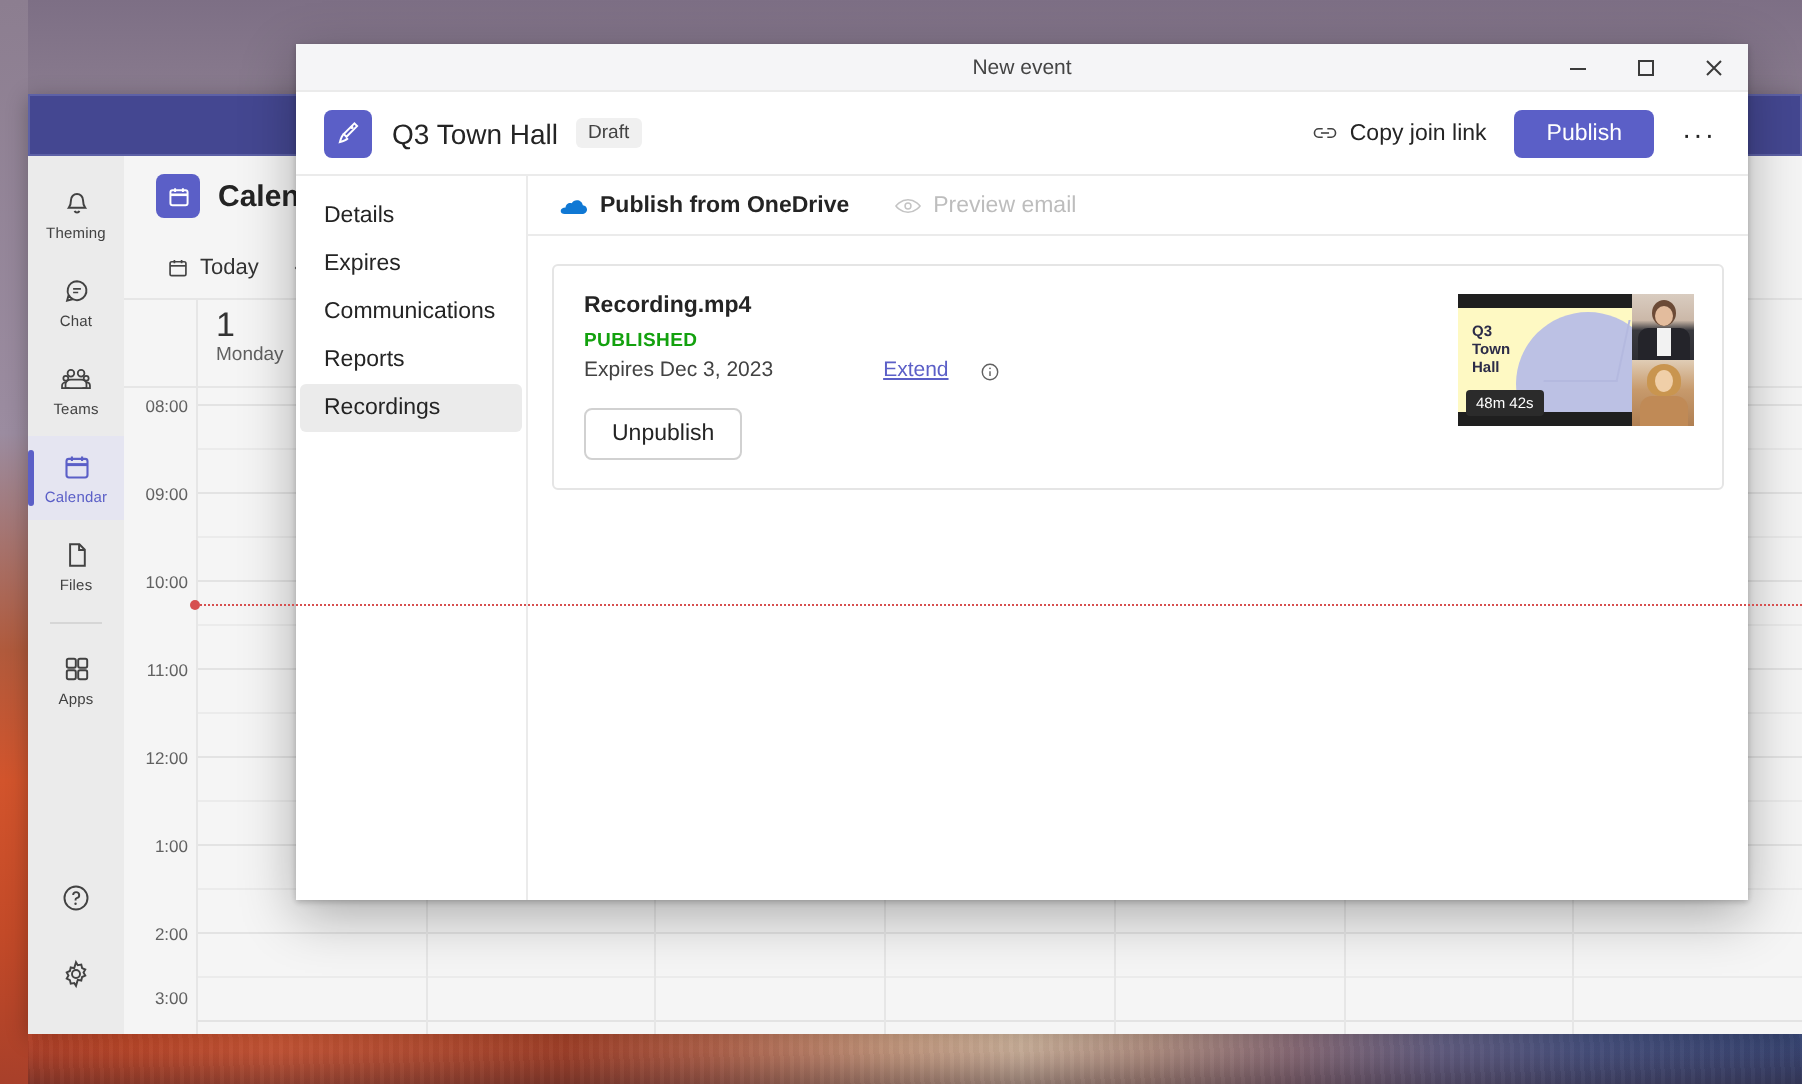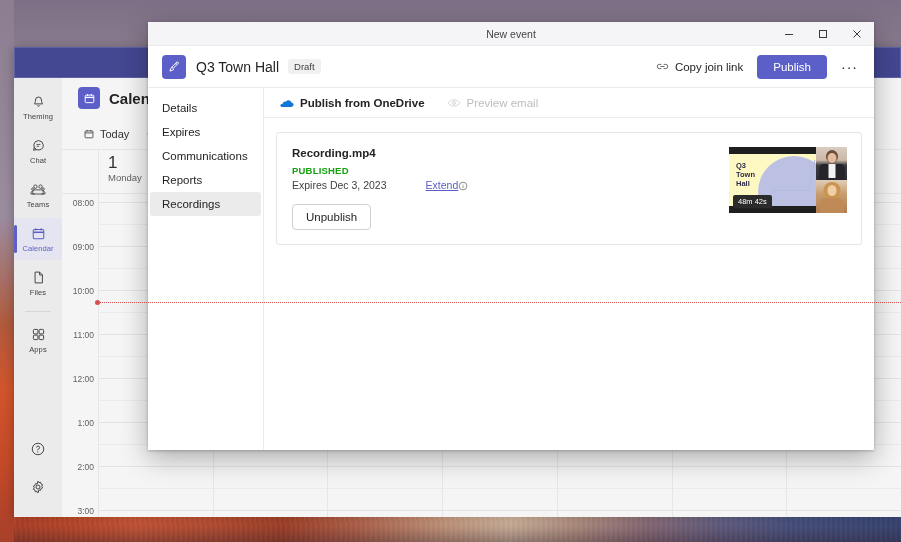--- a/index.html
+++ b/index.html
@@ -331,21 +331,21 @@
   #rec-filename { font-size: 11.5px; font-weight: bold; color: #242424; }
   #rec-status {
     margin-top: 6px;
     font-size: 9.5px; font-weight: bold;
     color: #13a10e;
     letter-spacing: .2px;
   }
   #rec-expiry {
     margin-top: 3px;
     font-size: 10.5px; color: #424242;
-    display: flex; align-items: flex-end; gap: 0;
+    display: flex; align-items: flex-end; gap: 16px;
   }
   #rec-extend { color: #5b5fc7; text-decoration: underline; padding-left: 39px; }
   #unpublish-button {
     margin-top: 13px;
     background: #ffffff;
     border: 1px solid #d1d1d1;
     border-radius: 4px;
     font-size: 11.5px;
     color: #242424;
     padding: 6px 13px;
@@ -588,21 +588,21 @@
 
       <div id="cal-grid">
         <div id="time-gutter">
             <div class="time-label" style="top: 8px;">08:00</div>
             <div class="time-label" style="top: 52px;">09:00</div>
             <div class="time-label" style="top: 96px;">10:00</div>
             <div class="time-label" style="top: 140px;">11:00</div>
             <div class="time-label" style="top: 184px;">12:00</div>
             <div class="time-label" style="top: 228px;">1:00</div>
             <div class="time-label" style="top: 272px;">2:00</div>
-            <div class="time-label" style="top: 316px;">3:00</div>
+            <div class="time-label" style="top: 304px;">3:00</div>
           </div>
         <div id="grid-cols">
           <div class="grid-col">
               <div class="hour-line major" style="top: 8px;"></div>
               <div class="hour-line" style="top: 30px;"></div>
               <div class="hour-line major" style="top: 52px;"></div>
               <div class="hour-line" style="top: 74px;"></div>
               <div class="hour-line major" style="top: 96px;"></div>
               <div class="hour-line" style="top: 118px;"></div>
               <div class="hour-line major" style="top: 140px;"></div>

